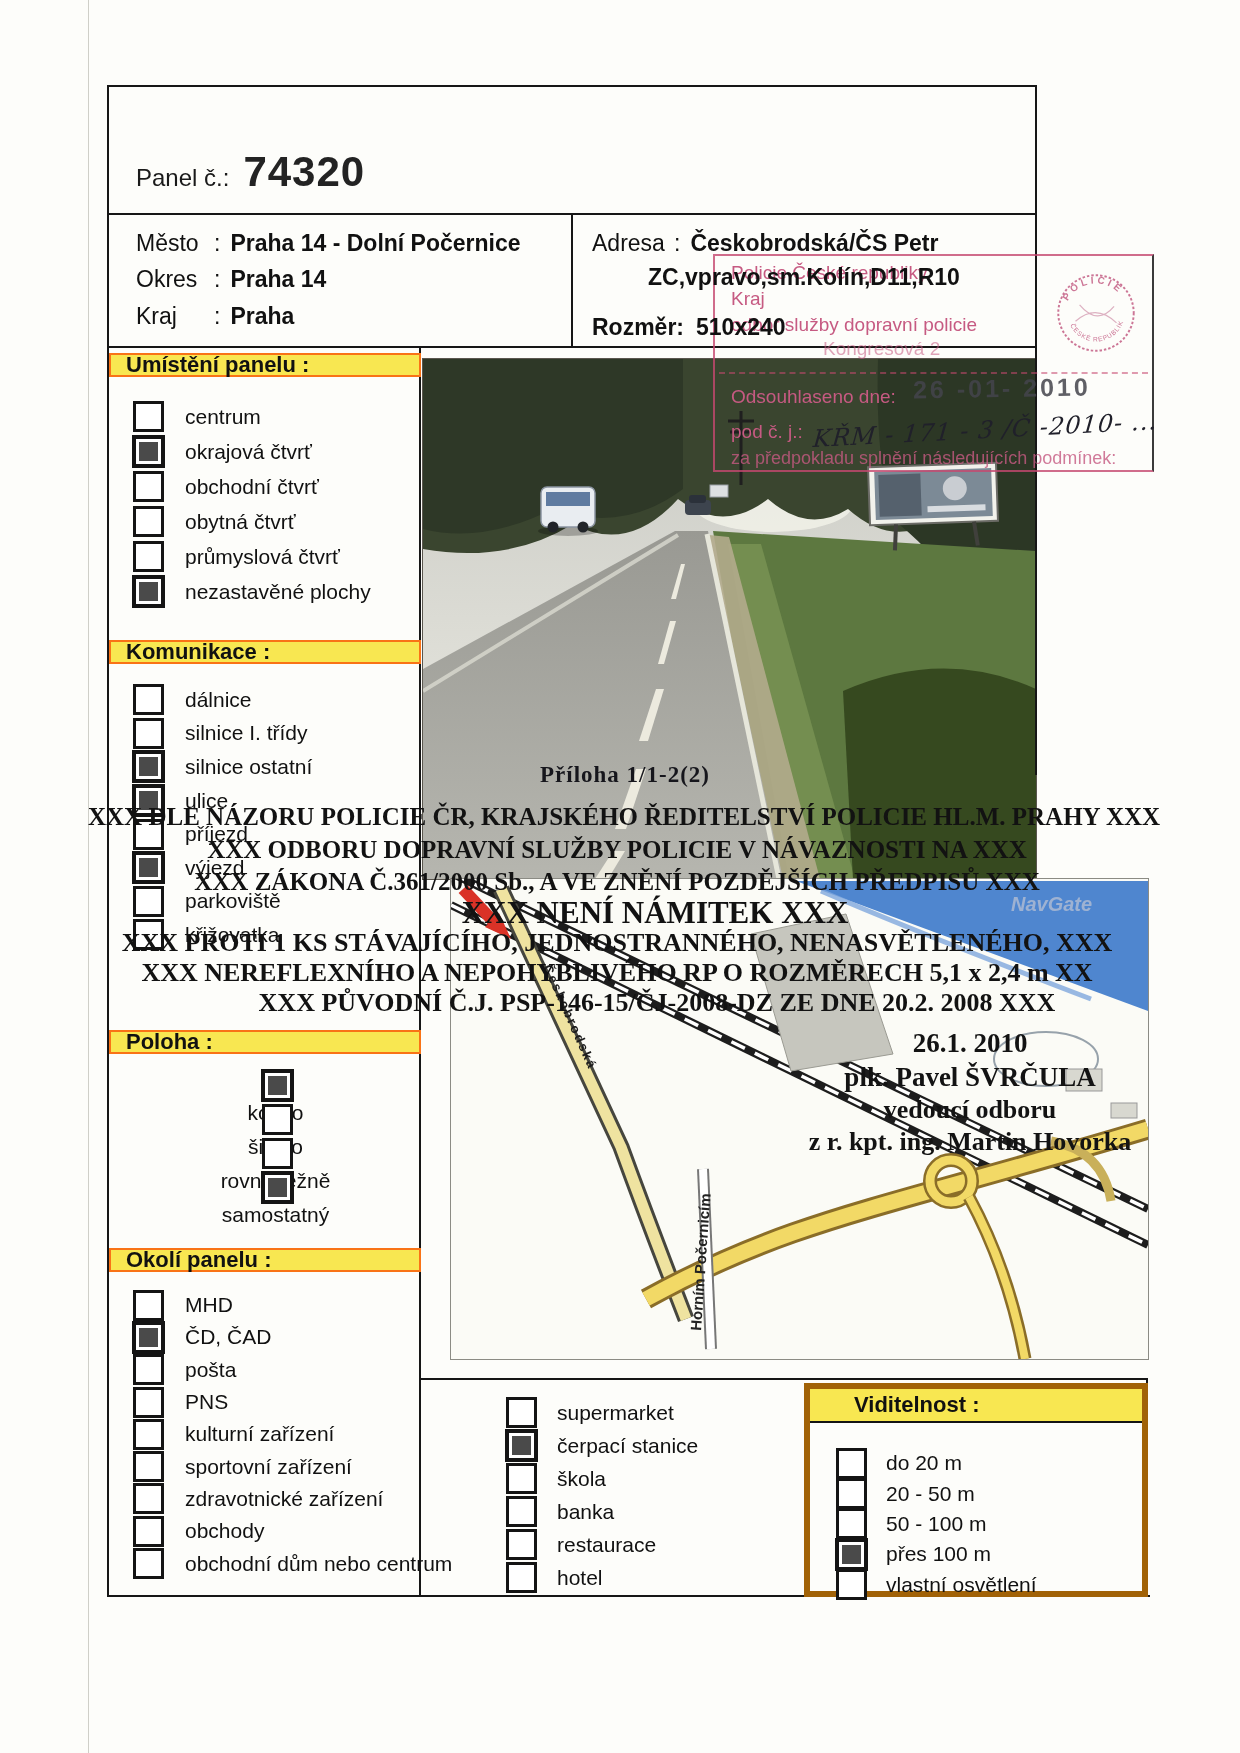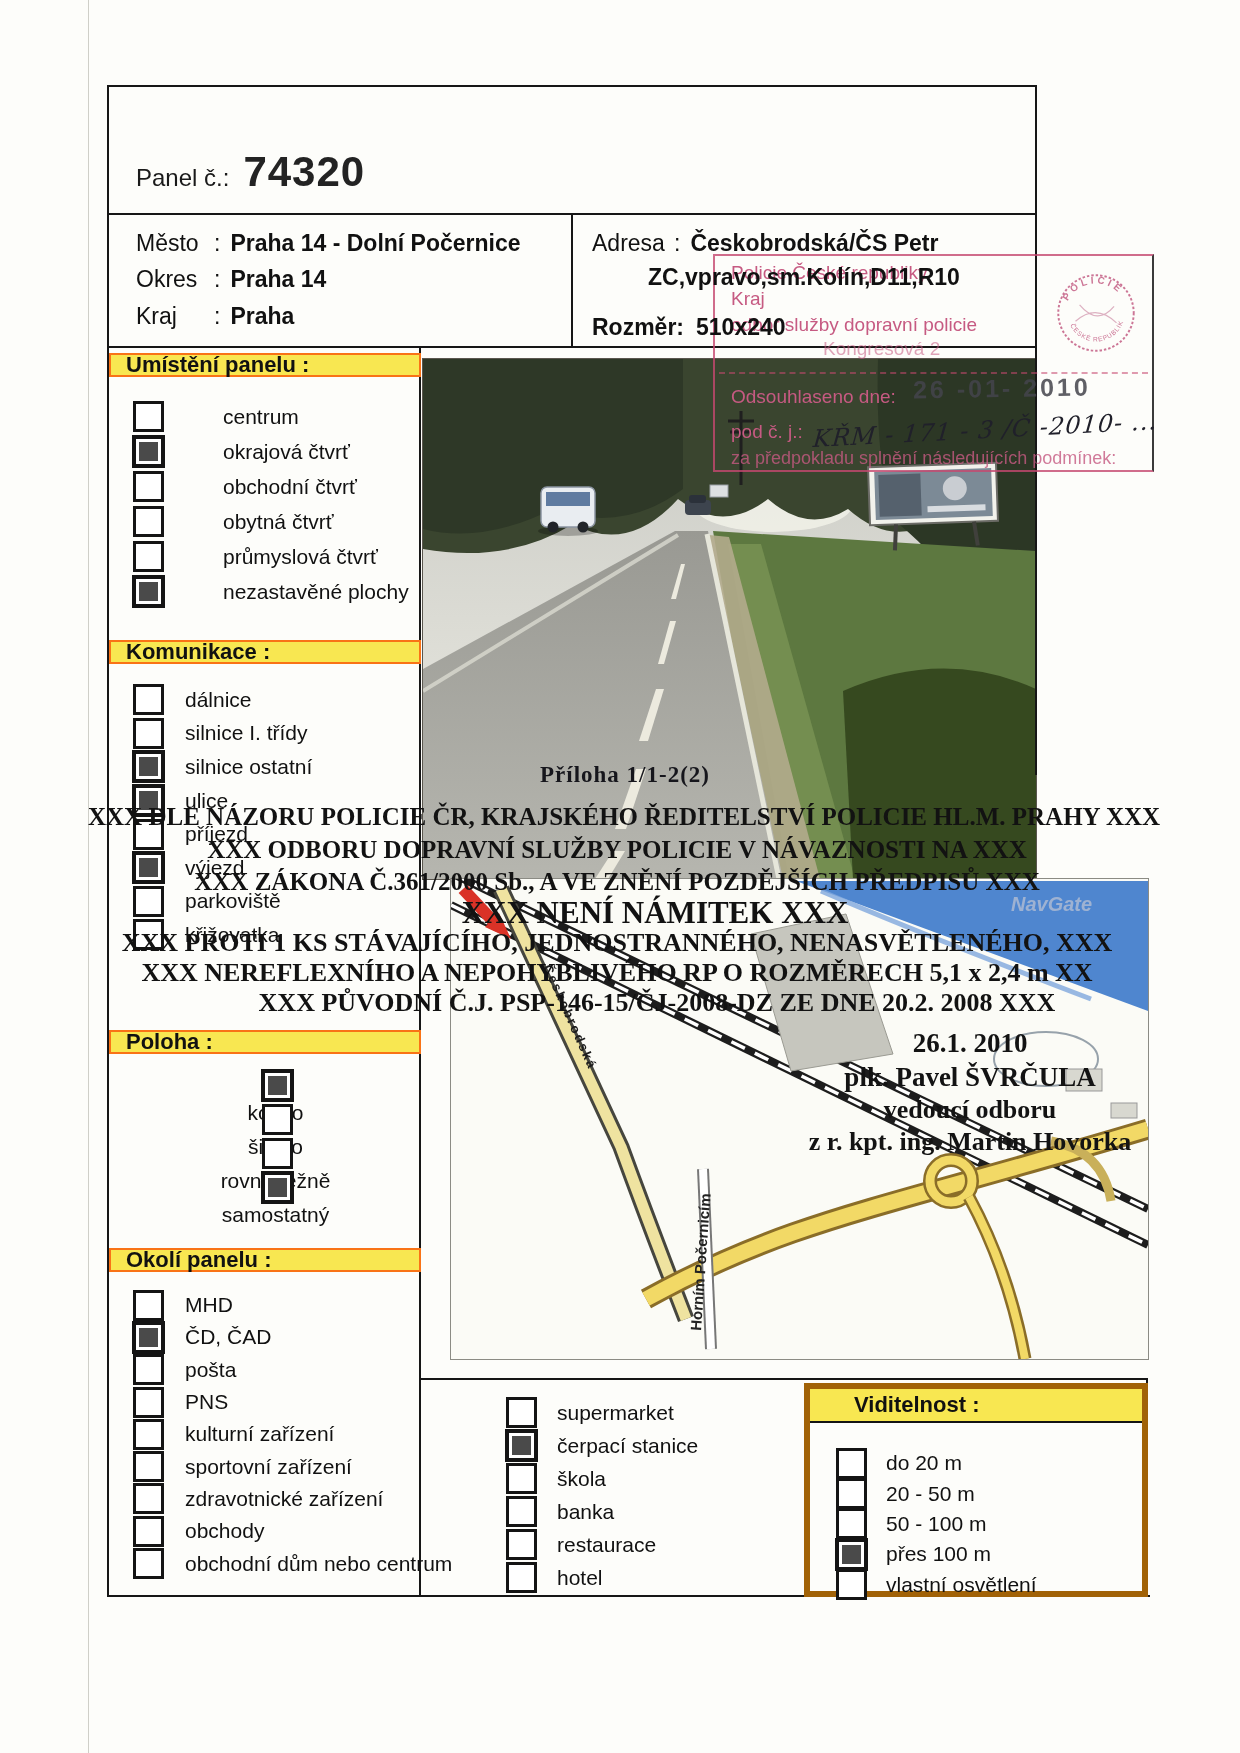--- a/index.html
+++ b/index.html
@@ -36,21 +36,21 @@
   .sec{position:absolute;left:109px;width:312px;z-index:3;}
   .ybar{position:relative;height:24px;background:#f8e751;border:2px solid #f97316;box-sizing:border-box;
         display:flex;align-items:center;padding-left:15px;font-weight:bold;font-size:22px;}
   .cb-list{position:relative;}
   .cb-row{display:flex;align-items:center;}
   .cb{position:relative;flex:none;width:25px;height:25px;border:3px solid #141414;background:#fff;box-sizing:content-box;}
   .cb.checked{box-shadow:0 0 0 1px #141414;}
   .cb.checked::after{content:"";position:absolute;left:3px;top:3px;right:3px;bottom:3px;background:#4a4a4a;}
   .cb-lab{margin-left:21px;font-size:21px;white-space:nowrap;}
   .sec .cb{margin-left:24px;}
-  #sec-umisteni .cb-list{margin-top:22px;} #sec-umisteni .cb-row{height:35px;gap:38px;}
+  #sec-umisteni .cb-list{margin-top:22px;} #sec-umisteni .cb-row{height:35px;}
   #sec-komunikace .cb-list{margin-top:19px;} #sec-komunikace .cb-row{height:33.6px;}
   #sec-poloha .cb-list{margin-top:16px;} #sec-poloha .cb-row{height:34px;flex-direction:column;}
   #sec-okoli .cb-list{margin-top:17px;} #sec-okoli .cb-row{height:32.3px;}
   #sec-umisteni{top:353px;} #sec-komunikace{top:640px;} #sec-poloha{top:1030px;} #sec-okoli{top:1248px;}
 
   .sluzby-list{position:absolute;left:506px;top:1396px;z-index:3;}
   .sluzby-list .cb-row{height:33px;}
   .sluzby-list .cb-lab{margin-left:20px;}
 
   .vbox{position:absolute;left:804px;top:1383px;width:344px;height:214px;border:6px solid #a16207;

